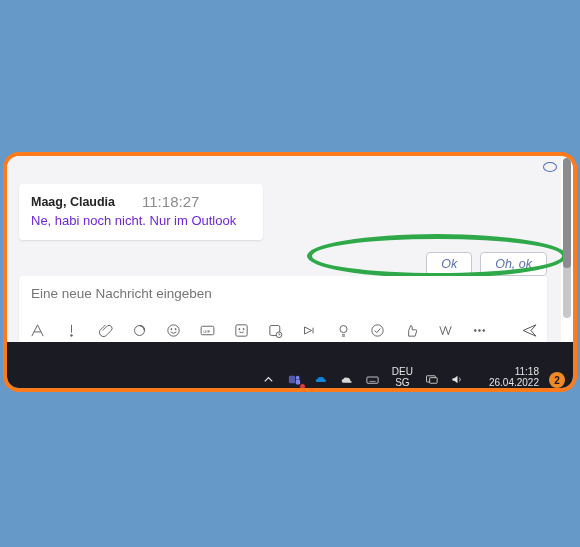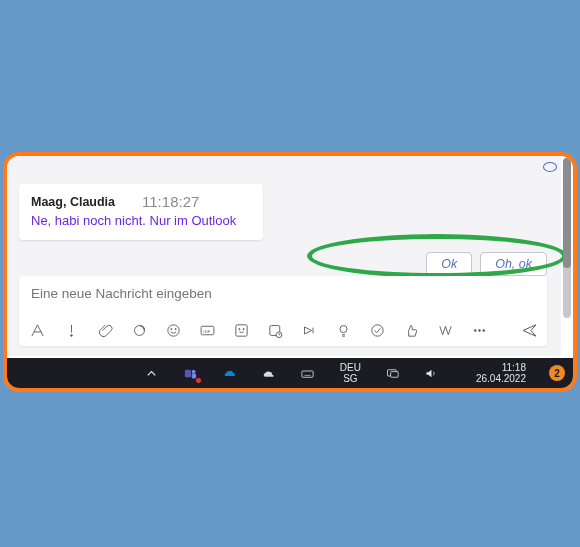--- a/index.html
+++ b/index.html
@@ -146,27 +146,27 @@
     position: absolute;
     left: 0; top: 0;
     width: 8px; height: 110px;
     background: #8b8b90;
     border-radius: 4px;
   }
   
   .taskbar {
     position: absolute;
     left: 0; right: 0; bottom: 0;
-    height: 30px;
+    height: 46px;
     background: #1b1b23;
     display: flex;
-    align-items: center;
+    align-items: flex-end;
     justify-content: flex-end;
     padding-right: 8px;
-    gap: 21px;
+    gap: 8px;
     color: #e6e6e6;
     font-size: 10.5px;
   }
   .tray-icon {
     width: 18px; height: 18px;
     display: flex; align-items: center; justify-content: center;
   }
   .tray-icon svg { width: 15px; height: 15px; }
   .lang { text-align: center; line-height: 1.1; font-size: 10px; padding: 0 2px; }
   .clock { text-align: right; line-height: 1.1; font-size: 10px; padding: 0 2px; margin-left: 12px; }

